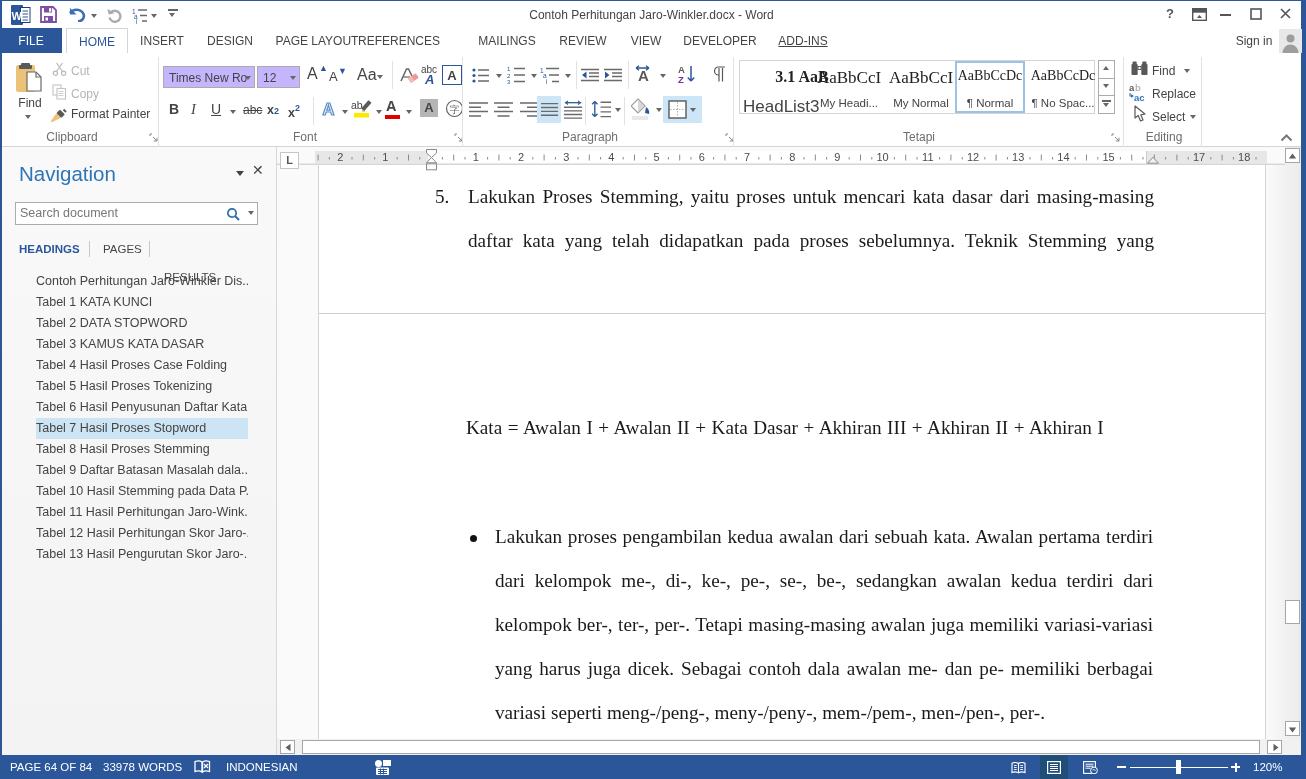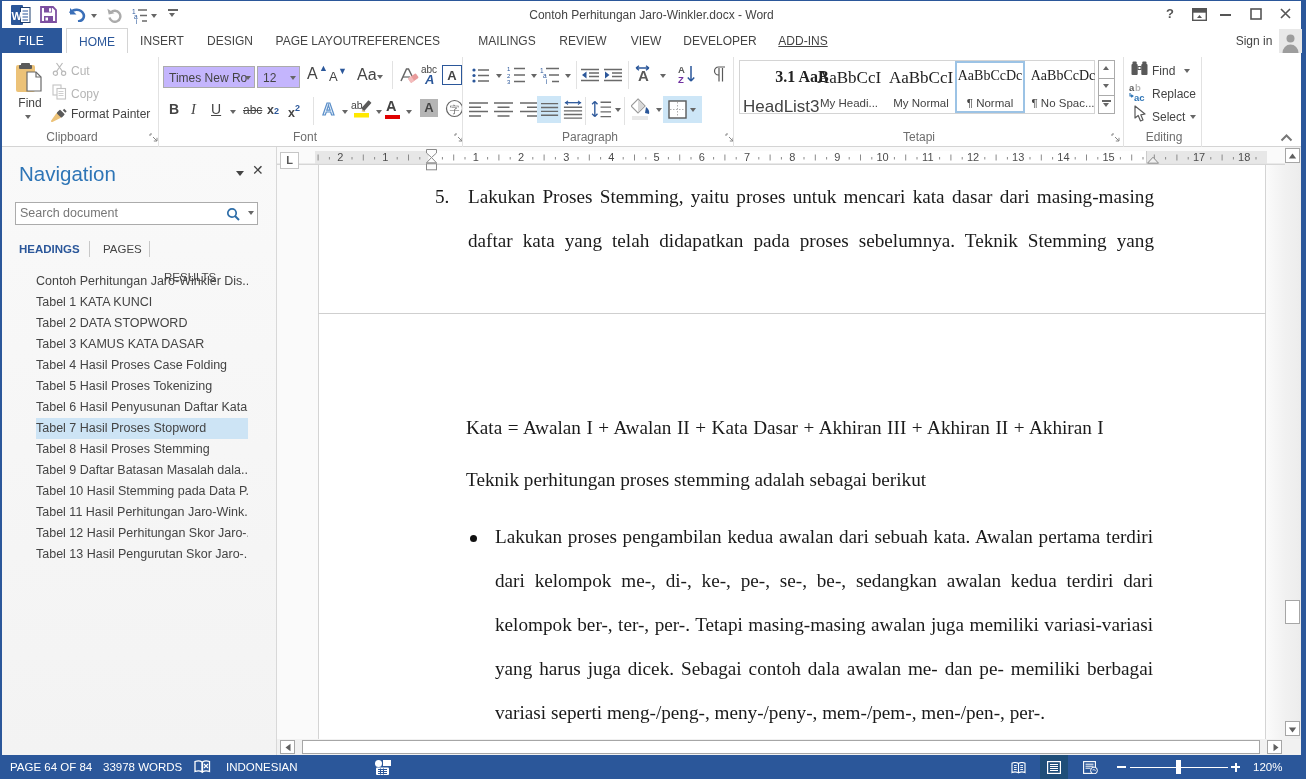--- a/index.html
+++ b/index.html
@@ -546,21 +546,20 @@
 </div>
 
 <div id="docarea">
   <div id="page1"></div>
   <div id="pbreak"></div>
   <div id="page2"></div>
   <div class="dline" style="left:158px; top:19px;">5.</div>
   <div class="dline djust" style="left:191px; top:19px; width:686px;">Lakukan Proses Stemming, yaitu proses untuk mencari kata dasar dari masing-masing</div>
   <div class="dline djust" style="left:191px; top:63px; width:686px;">daftar kata yang telah didapatkan pada proses sebelumnya. Teknik Stemming yang</div>
   <div class="dline" style="left:189px; top:250px; word-spacing:0.7px;">Kata = Awalan I + Awalan II + Kata Dasar + Akhiran III + Akhiran II + Akhiran I</div>
-  <div class="dline" style="left:189px; top:302px;">Teknik perhitungan proses stemming adalah sebagai berikut</div>
   <div style="left:193px; top:370px; width:7px; height:7px; border-radius:50%; background:#111;"></div>
   <div class="dline djust" style="left:218px; top:359px; width:658px;">Lakukan proses pengambilan kedua awalan dari sebuah kata. Awalan pertama terdiri</div>
   <div class="dline djust" style="left:218px; top:403px; width:658px;">dari kelompok me-, di-, ke-, pe-, se-, be-, sedangkan awalan kedua terdiri dari</div>
   <div class="dline djust" style="left:218px; top:447px; width:658px;">kelompok ber-, ter-, per-. Tetapi masing-masing awalan juga memiliki variasi-variasi</div>
   <div class="dline djust" style="left:218px; top:491px; width:658px;">yang harus juga dicek. Sebagai contoh dala awalan me- dan pe- memiliki berbagai</div>
   <div class="dline" style="left:218px; top:535px;">variasi seperti meng-/peng-, meny-/peny-, mem-/pem-, men-/pen-, per-.</div>
 </div>
 
 <div id="vscroll"></div>
 <div class="sbtn" style="left:1285px;top:148px;width:15px;height:15px;">

